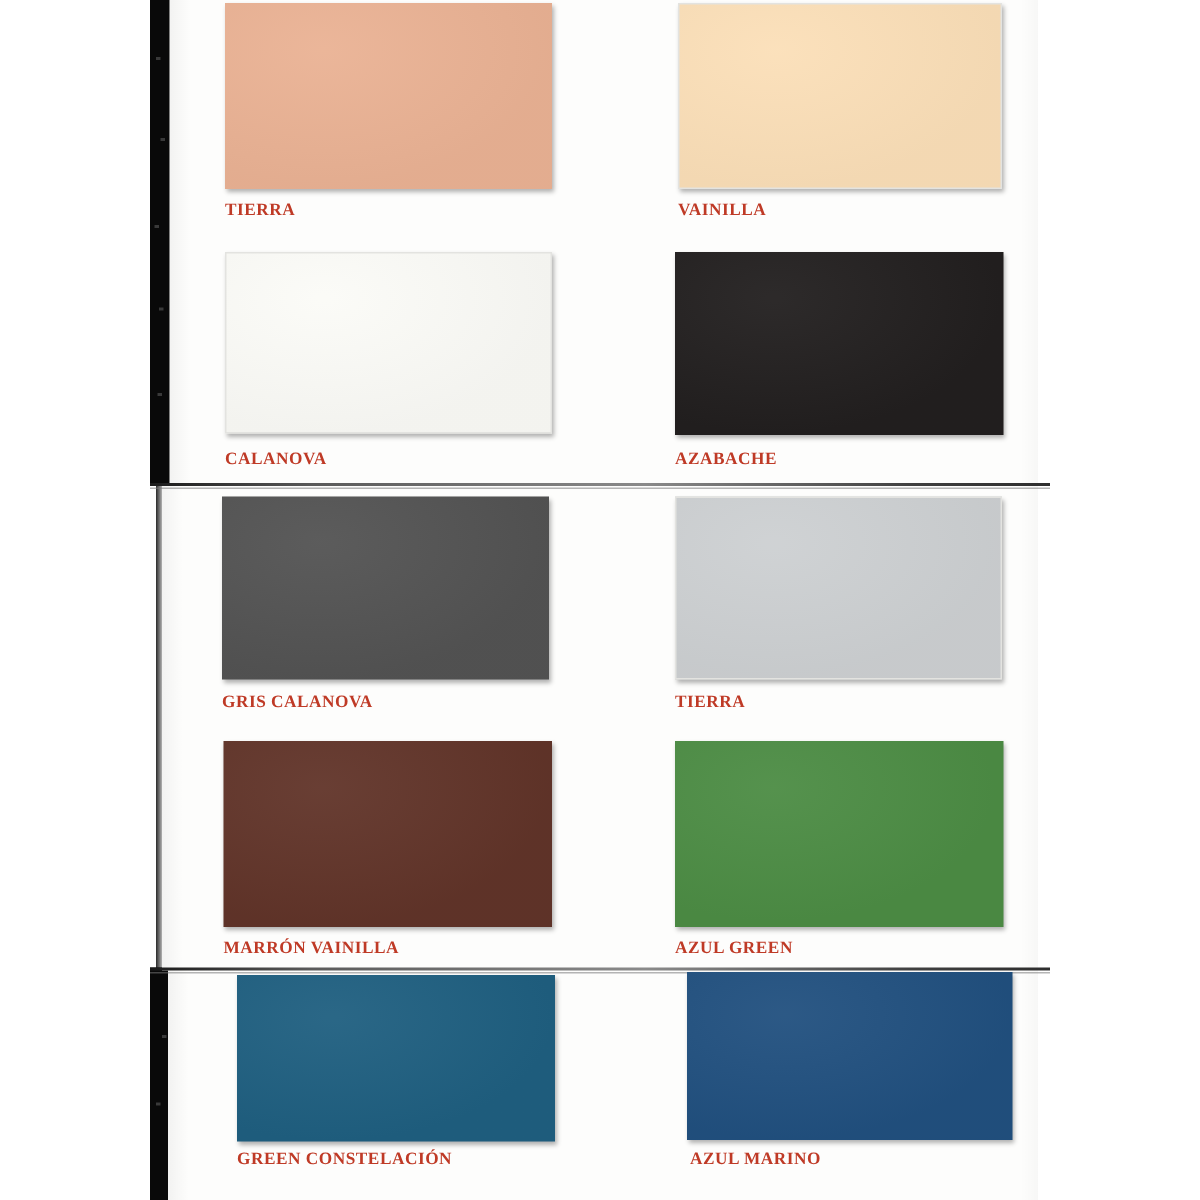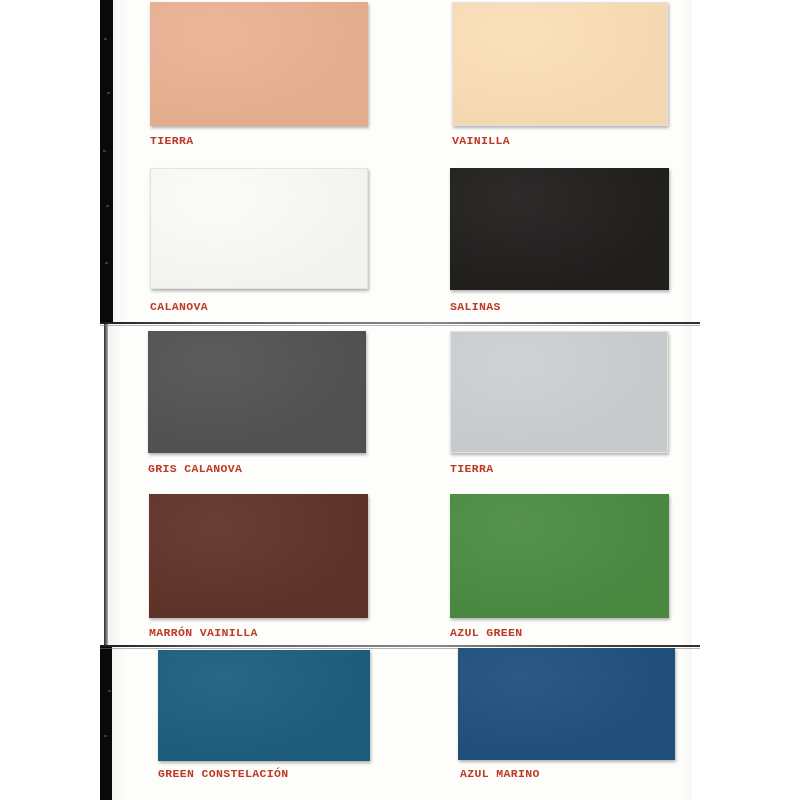--- a/index.html
+++ b/index.html
@@ -92,21 +92,21 @@
       radial-gradient(ellipse at 30% 25%, rgba(255,255,255,0.05), rgba(0,0,0,0.03) 70%);
     pointer-events: none;
   }
   .swatch-label {
     position: absolute;
     white-space: nowrap;
     font-size: 11.5px;
     font-weight: bold;
     letter-spacing: 0.35px;
     color: #bf3a26;
-    font-family: Liberation Mono, monospace;
+    font-family: Liberation Serif, serif;
   }
 
   
   .chip-hairline { border: 1px solid #e3e3e0; box-sizing: border-box; }
 </style>
 </head>
 <body>
 
 <div id="page">
 
@@ -137,21 +137,21 @@
       <div class="swatch-cell" style="left: 0px; top: 0px;">
         <div class="swatch-chip chip-hairline" style="left: 452px; top: 2px; width: 216px; height: 124px; background: rgb(251, 223, 184);"></div>
         <div class="swatch-label" style="left: 452px; top: 134px; color: rgb(191, 58, 38);">VAINILLA</div>
       </div>
       <div class="swatch-cell" style="left: 0px; top: 0px;">
         <div class="swatch-chip chip-hairline" style="left: 150px; top: 168px; width: 218px; height: 121px; background: rgb(251, 251, 247);"></div>
         <div class="swatch-label" style="left: 150px; top: 300px; color: rgb(191, 58, 38);">CALANOVA</div>
       </div>
       <div class="swatch-cell" style="left: 0px; top: 0px;">
         <div class="swatch-chip" style="left: 450px; top: 168px; width: 219px; height: 122px; background: rgb(34, 31, 31);"></div>
-        <div class="swatch-label" style="left: 450px; top: 300px; color: rgb(191, 58, 38);">SALINAS</div>
+        <div class="swatch-label" style="left: 450px; top: 300px; color: rgb(191, 58, 38);">AZABACHE</div>
       </div>
       <div class="swatch-cell" style="left: 0px; top: 0px;">
         <div class="swatch-chip" style="left: 148px; top: 331px; width: 218px; height: 122px; background: rgb(83, 83, 83);"></div>
         <div class="swatch-label" style="left: 148px; top: 462px; color: rgb(191, 58, 38);">GRIS CALANOVA</div>
       </div>
       <div class="swatch-cell" style="left: 0px; top: 0px;">
         <div class="swatch-chip chip-hairline" style="left: 450px; top: 331px; width: 218px; height: 122px; background: rgb(205, 208, 210);"></div>
         <div class="swatch-label" style="left: 450px; top: 462px; color: rgb(191, 58, 38);">TIERRA</div>
       </div>
       <div class="swatch-cell" style="left: 0px; top: 0px;">

